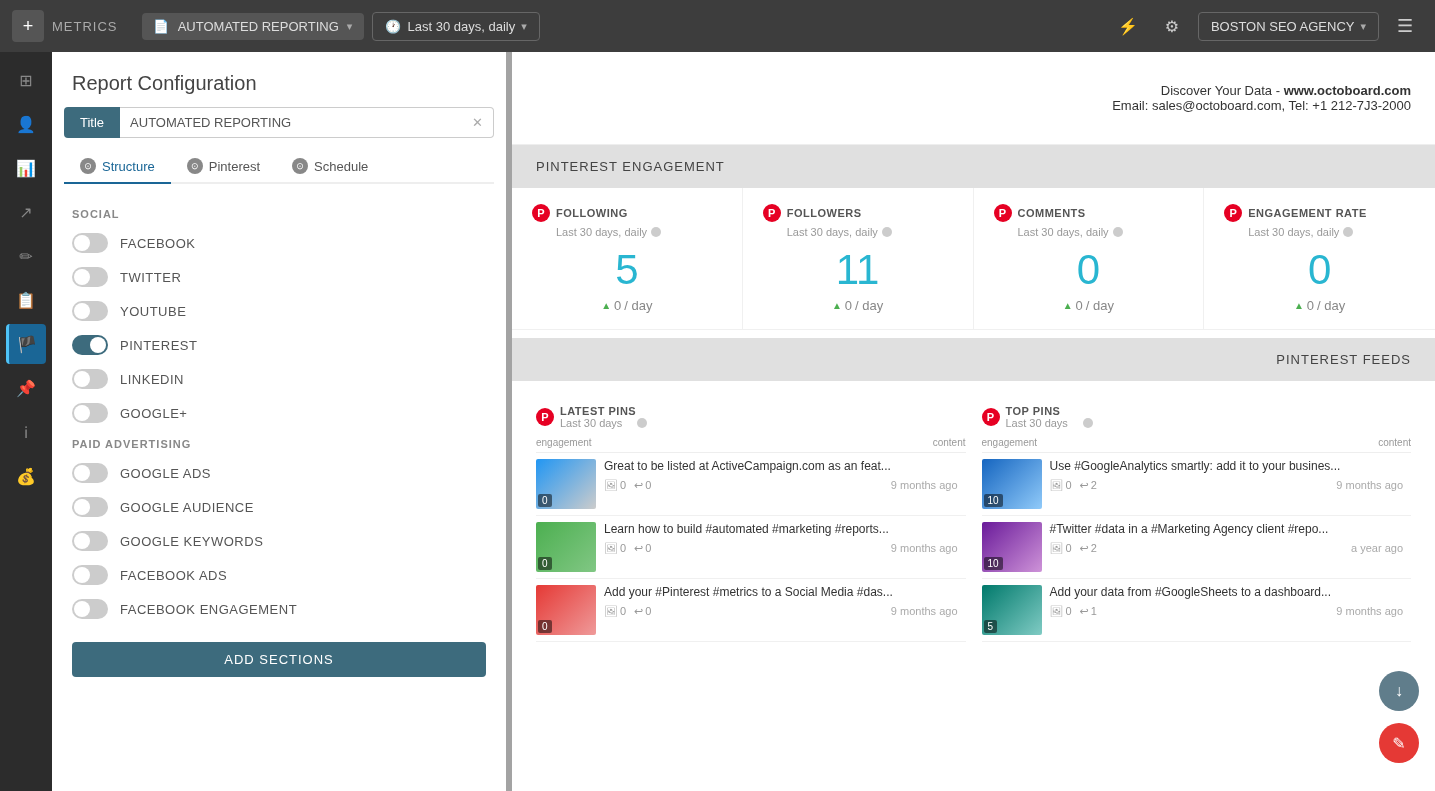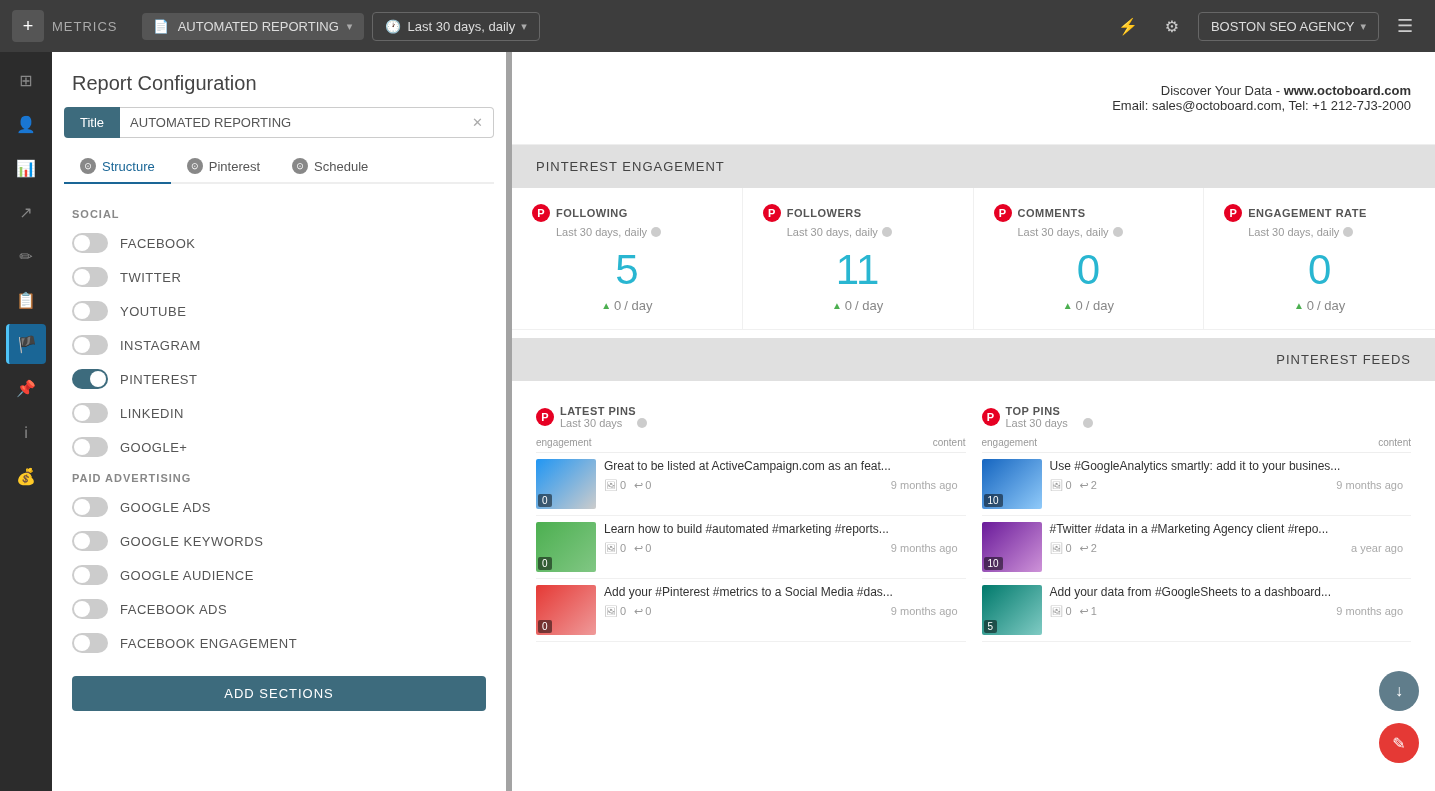--- a/index.html
+++ b/index.html
@@ -266,49 +266,45 @@
     </div>
     <div class="toggle-row">
       <div class="toggle"></div>
       <span class="toggle-label">TWITTER</span>
     </div>
     <div class="toggle-row">
       <div class="toggle"></div>
       <span class="toggle-label">YOUTUBE</span>
     </div>
     <div class="toggle-row">
-      <div class="toggle"></div>
-      <span class="toggle-label">INSTAGRAM</span>
-    </div>
-    <div class="toggle-row">
       <div class="toggle on"></div>
       <span class="toggle-label">PINTEREST</span>
     </div>
     <div class="toggle-row">
       <div class="toggle"></div>
       <span class="toggle-label">LINKEDIN</span>
     </div>
     <div class="toggle-row">
       <div class="toggle"></div>
       <span class="toggle-label">GOOGLE+</span>
     </div>
 
     <div class="section-label">PAID ADVERTISING</div>
 
     <div class="toggle-row">
       <div class="toggle"></div>
       <span class="toggle-label">GOOGLE ADS</span>
     </div>
     <div class="toggle-row">
       <div class="toggle"></div>
+      <span class="toggle-label">GOOGLE AUDIENCE</span>
+    </div>
+    <div class="toggle-row">
+      <div class="toggle"></div>
       <span class="toggle-label">GOOGLE KEYWORDS</span>
-    </div>
-    <div class="toggle-row">
-      <div class="toggle"></div>
-      <span class="toggle-label">GOOGLE AUDIENCE</span>
     </div>
     <div class="toggle-row">
       <div class="toggle"></div>
       <span class="toggle-label">FACEBOOK ADS</span>
     </div>
     <div class="toggle-row">
       <div class="toggle"></div>
       <span class="toggle-label">FACEBOOK ENGAGEMENT</span>
     </div>
 

